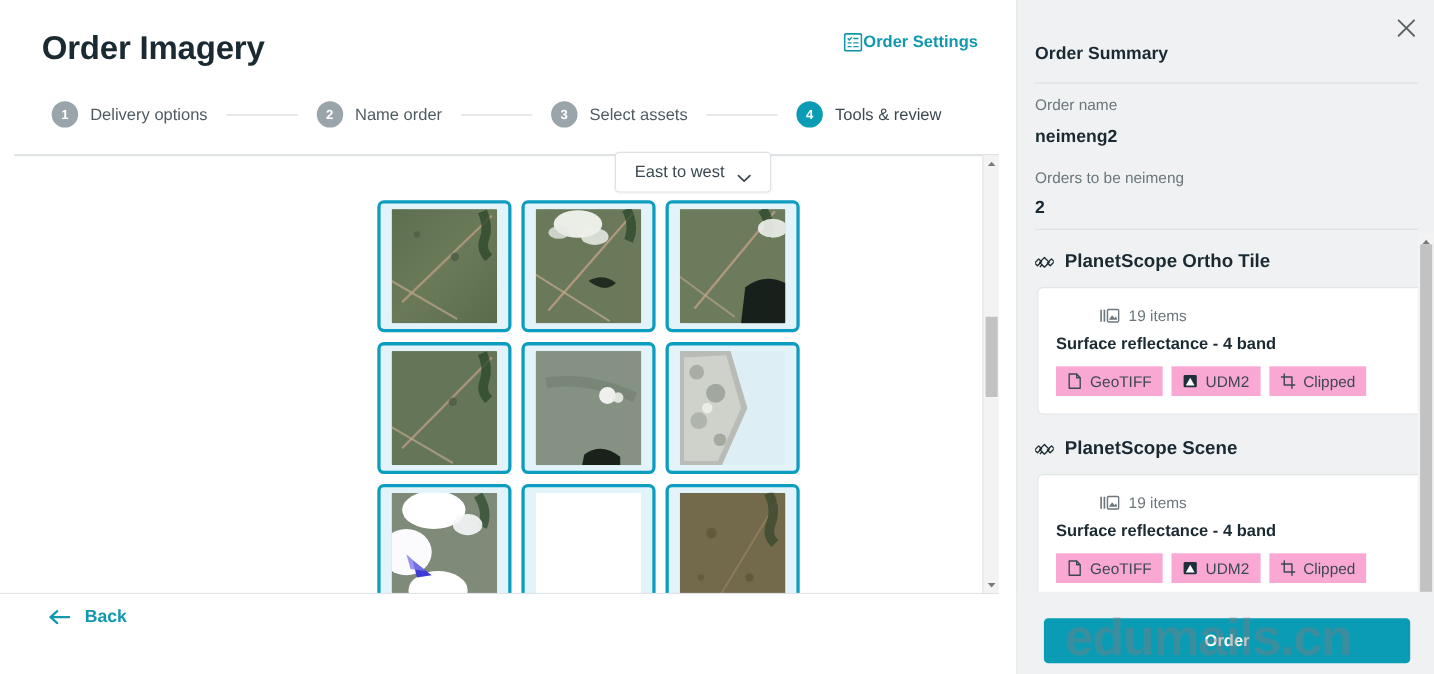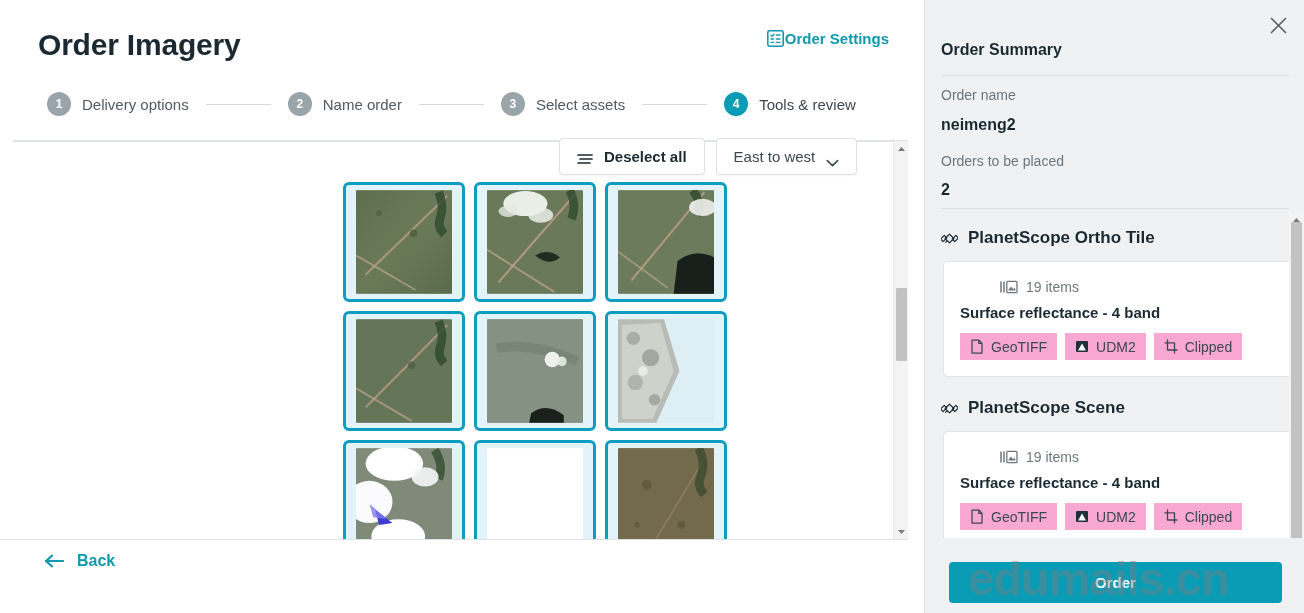--- a/index.html
+++ b/index.html
@@ -273,30 +273,20 @@
       <span class="step-conn"></span>
       <div class="step active">
         <span class="step-badge">4</span>
         <span class="step-label">Tools &amp; review</span>
       </div>
     </div>
 
     <div class="header-rule"></div>
 
     <div class="asset-toolbar">
-      <div class="tb-btn">
-        <span class="lines-icon">
-          <svg viewBox="0 0 16 12" width="16" height="12">
-            <line x1="1" y1="2" x2="15" y2="2" stroke="#1b2a32" stroke-width="1.7" stroke-linecap="round"></line>
-            <line x1="3" y1="6" x2="15" y2="6" stroke="#1b2a32" stroke-width="1.7" stroke-linecap="round"></line>
-            <line x1="1" y1="10" x2="13" y2="10" stroke="#1b2a32" stroke-width="1.7" stroke-linecap="round"></line>
-          </svg>
-        </span>
-        <span class="lbl">Deselect all</span>
-      </div>
       <div class="tb-btn tb-select">
         <span class="lbl">East to west</span>
         <span class="chev">
           <svg viewBox="0 0 13 8" width="13" height="8">
             <path d="M1.3 1.6 L6.5 6.6 L11.7 1.6" fill="none" stroke="#3b484f" stroke-width="1.6" stroke-linecap="round" stroke-linejoin="round"></path>
           </svg>
         </span>
       </div>
     </div>
 
@@ -449,21 +439,21 @@
           <line x1="15.5" y1="1.5" x2="1.5" y2="15.5" stroke="#5c6368" stroke-width="1.7" stroke-linecap="round"></line>
         </svg>
       </span>
     </div>
 
     <div class="summary-title">Order Summary</div>
     <div class="side-rule rule-1"></div>
 
     <div class="field-label lbl-name">Order name</div>
     <div class="field-value val-name">neimeng2</div>
-    <div class="field-label lbl-count">Orders to be placed</div>
+    <div class="field-label lbl-count">Orders to be neimeng</div>
     <div class="field-value val-count">2</div>
 
     <div class="side-rule rule-2"></div>
 
     <div class="side-scroll">
 
       <div class="prod-head">
         <span class="sat-icon">
           <svg viewBox="0 0 17 17" width="17" height="17">
             <g fill="none" stroke="#1b2a32" stroke-width="1.2" stroke-linejoin="round">

